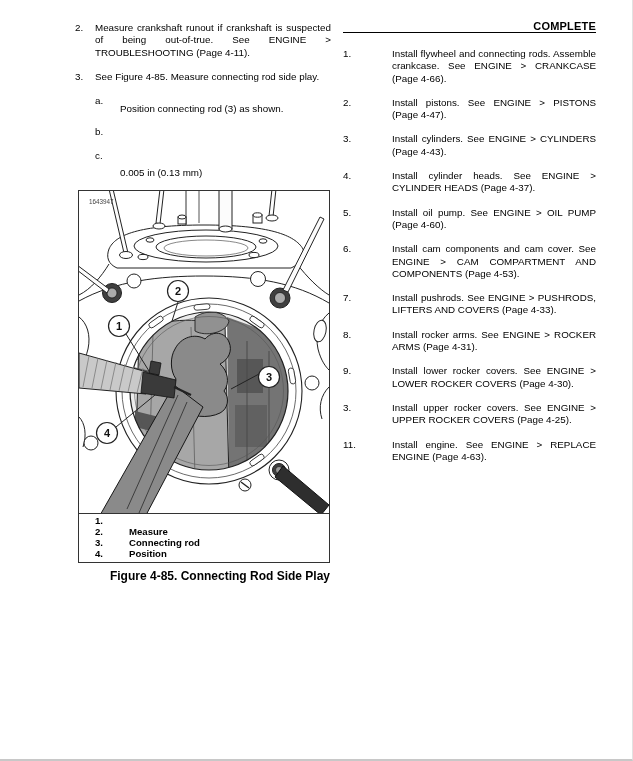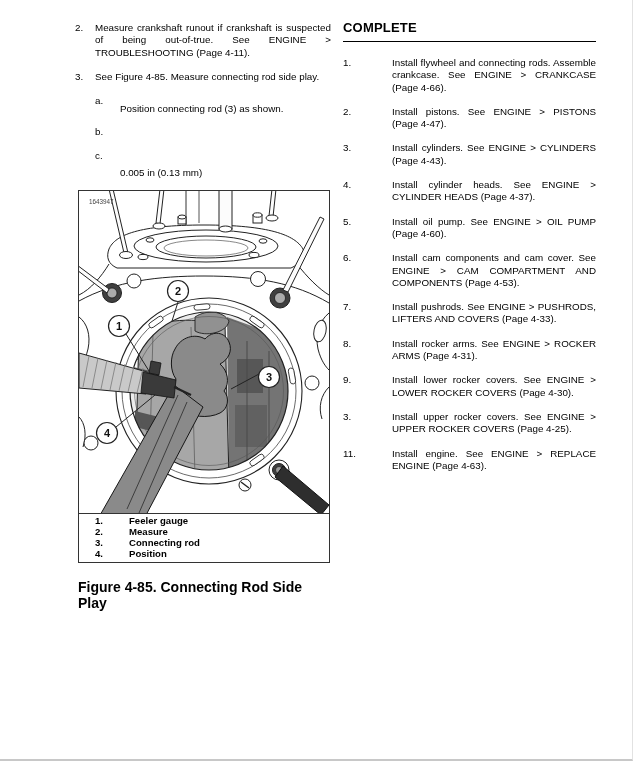--- a/index.html
+++ b/index.html
@@ -24,25 +24,25 @@
         font-size:9.8px;line-height:12.3px;}
   .substep .txt{text-align:justify;margin-top:8px;}
   .value{margin-top:9px;}
 
   .figure-box{margin-top:4px;margin-left:3px;width:252px;}
   .figure-frame{border:1px solid #333;width:250px;background:#fff;}
   svg.illustration{display:block;border-bottom:1px solid #333;background:#fff;}
   .legend{padding:2px 0 2px 16px;}
   .legend-row{display:grid;grid-template-columns:34px 1fr;
         font-weight:bold;font-size:9.6px;line-height:10.9px;}
-  .figure-caption{text-align:left;font-weight:bold;font-size:14px;margin-top:16px;width:252px;}
+  .figure-caption{text-align:right;font-weight:bold;font-size:12px;margin-top:6px;width:252px;}
 
   .complete-heading{
-    font-size:13px;font-weight:bold;margin:0 0 15px 0;padding-bottom:6px;
-    border-bottom:1.5px solid #000;letter-spacing:.2px;
+    font-size:11px;font-weight:bold;margin:0 0 15px 0;padding-bottom:0;
+    border-bottom:1.5px solid #000;letter-spacing:.2px;text-align:right;
   }
   .rstep{display:grid;grid-template-columns:17px 1fr;margin-bottom:12px;
         font-size:9.8px;line-height:12.3px;}
   .rstep .txt{text-align:justify;margin-left:32px;}
 </style>
 </head>
 <body>
 
 <div class="page">
 
@@ -230,21 +230,20 @@
               <text x="28" y="246">4</text>
             </g>
           </g>
 
           <text x="10" y="13" font-family="Liberation Sans, sans-serif" font-size="6.3" fill="#444">1643947</text>
         </svg>
 
         <div class="legend">
           <div class="legend-row">
             <span>1.</span>
-            <span>Feeler gauge</span>
           </div>
           <div class="legend-row">
             <span>2.</span>
             <span>Measure</span>
           </div>
           <div class="legend-row">
             <span>3.</span>
             <span>Connecting rod</span>
           </div>
           <div class="legend-row">

